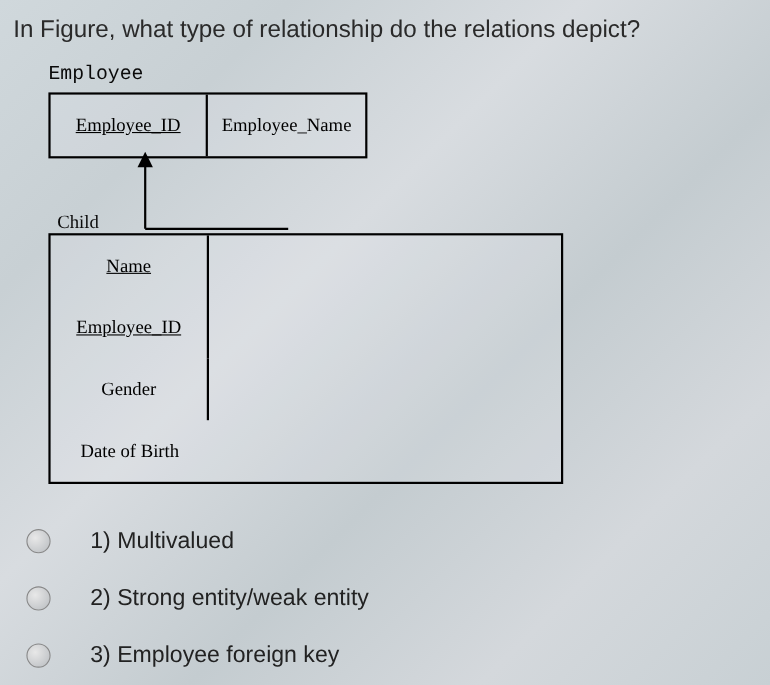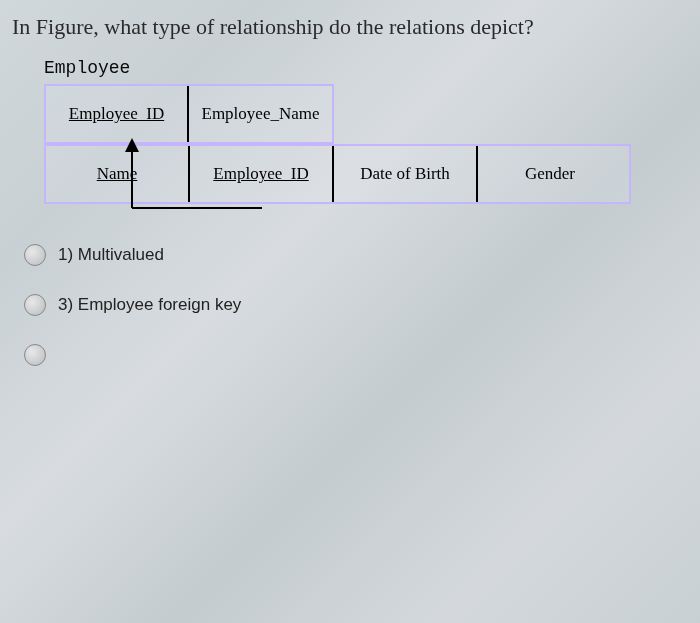--- a/index.html
+++ b/index.html
@@ -10,47 +10,48 @@
     body {
       width: 700px;
       height: 623px;
       background: linear-gradient(135deg, #d0d8dc 0%, #c8d0d4 20%, #d8dce0 40%, #c4ccd0 60%, #d4d8dc 80%, #c8d0d4 100%);
       font-family: Georgia, 'Times New Roman', serif;
       color: #1a1a1a;
       position: relative;
       overflow: hidden;
     }
     .question {
-      font-family: Liberation Serif, serif;
+      font-family: Liberation Sans, sans-serif;
       font-size: 22px;
       font-weight: 400;
       color: #2a2a2a;
       padding: 14px 0 0 12px;
     }
     .diagram {
       position: relative;
       margin-top: 18px;
       margin-left: 44px;
     }
     .entity-label {
       font-family: Liberation Mono, monospace;
       font-size: 18px;
       color: #0a0a0a;
       margin-bottom: 6px;
     }
     .table-row {
       display: flex;
-      border: 2px solid #c4b5fd;
+      border: 2px solid #000000;
       background: rgba(240,244,246,0.15);
     }
     .table1 {
       width: 290px;
     }
     .table2 {
-      width: 587px;
+      width: 468px;
+      flex-direction: column;
     }
     .cell {
       border-right: 2px solid #000;
       padding: 18px 0;
       text-align: center;
       font-family: 'Times New Roman', serif;
       font-size: 17px;
       color: #000;
     }
     .cell:last-child {
@@ -91,54 +92,60 @@
       width: 22px;
       height: 22px;
       border-radius: 50%;
       border: 1px solid #888;
       background: radial-gradient(circle at 35% 35%, #e8e8e8, #b8bcc0);
       margin-right: 12px;
       flex-shrink: 0;
     }
     .option-text {
       font-family: 'Segoe UI', Arial, sans-serif;
-      font-size: 17px;
+      font-size: 21px;
       color: #222;
+      margin-left: 24px;
     }
   </style>
 </head>
 <body>
 
 <div class="question">In Figure, what type of relationship do the relations depict?</div>
 
 <div class="diagram">
   <div class="entity-label">Employee</div>
   <div class="table-row table1">
     <div class="cell t1-c1"><span class="underline">Employee_ID</span></div>
     <div class="cell t1-c2"><span>Employee_Name</span></div>
   </div>
 
   <svg class="arrow-svg" width="160" height="80">
     <line x1="10" y1="70" x2="140" y2="70" stroke="#000" stroke-width="2"></line>
     <line x1="10" y1="70" x2="10" y2="12" stroke="#000" stroke-width="2"></line>
     <polygon points="10,0 3,14 17,14" fill="#000"></polygon>
   </svg>
 
+  <div class="child-label">Child</div>
   <div class="table-row table2">
     <div class="cell t2-c1"><span class="underline">Name</span></div>
     <div class="cell t2-c2"><span class="underline">Employee_ID</span></div>
+    <div class="cell t2-c4"><span>Gender</span></div>
     <div class="cell t2-c3"><span>Date of Birth</span></div>
-    <div class="cell t2-c4"><span>Gender</span></div>
   </div>
 </div>
 
 <div class="options">
   <div class="option">
     <div class="radio"></div>
     <div class="option-text"><span>1)</span> <span>Multivalued</span></div>
+  </div>
+  <div class="option">
+    <div class="radio"></div>
+    <div class="option-text"><span>2)</span> <span>Strong entity/weak entity</span></div>
   </div>
   <div class="option">
     <div class="radio"></div>
     <div class="option-text"><span>3)</span> <span>Employee foreign key</span></div>
   </div>
   <div class="option">
     <div class="radio"></div>
   </div>
 </div>
 

